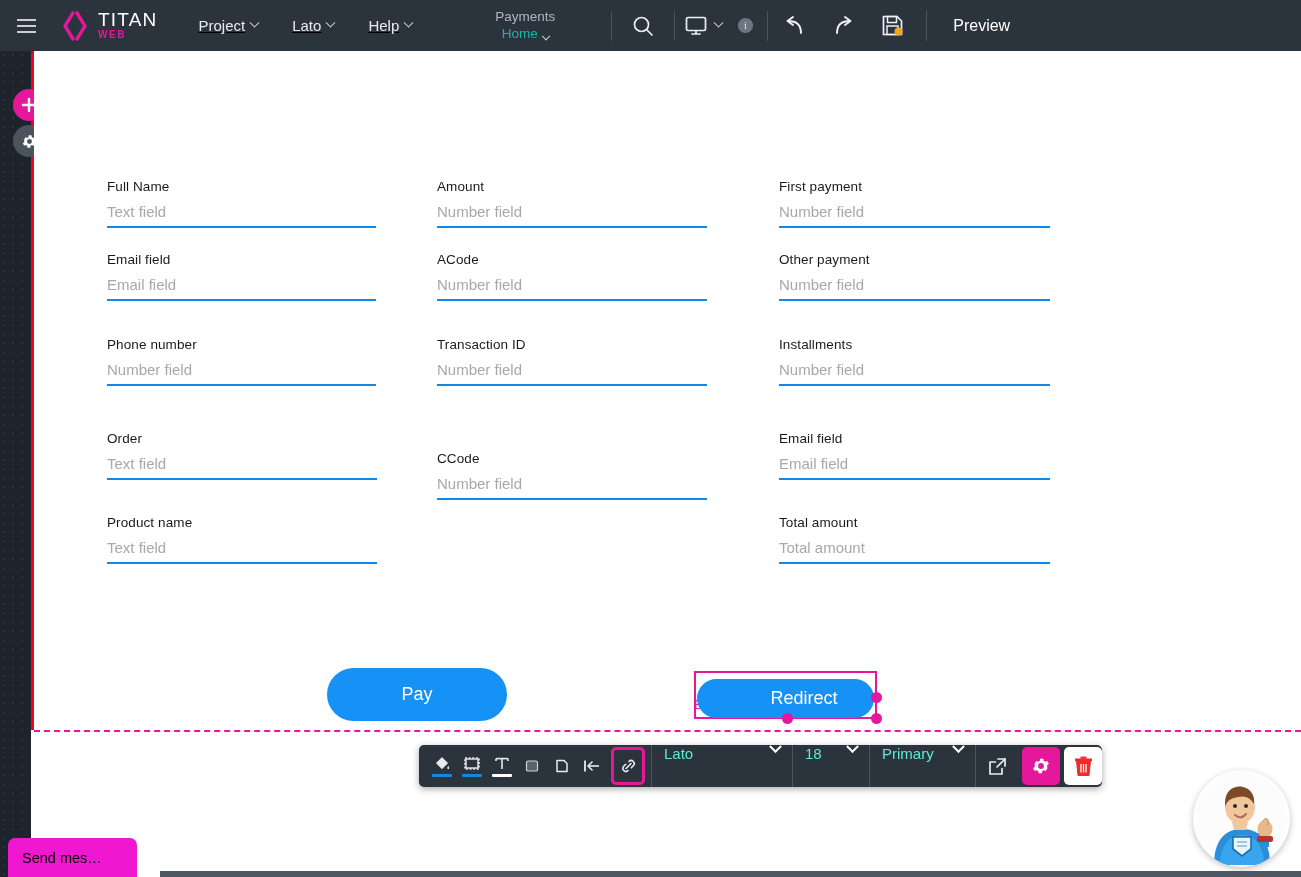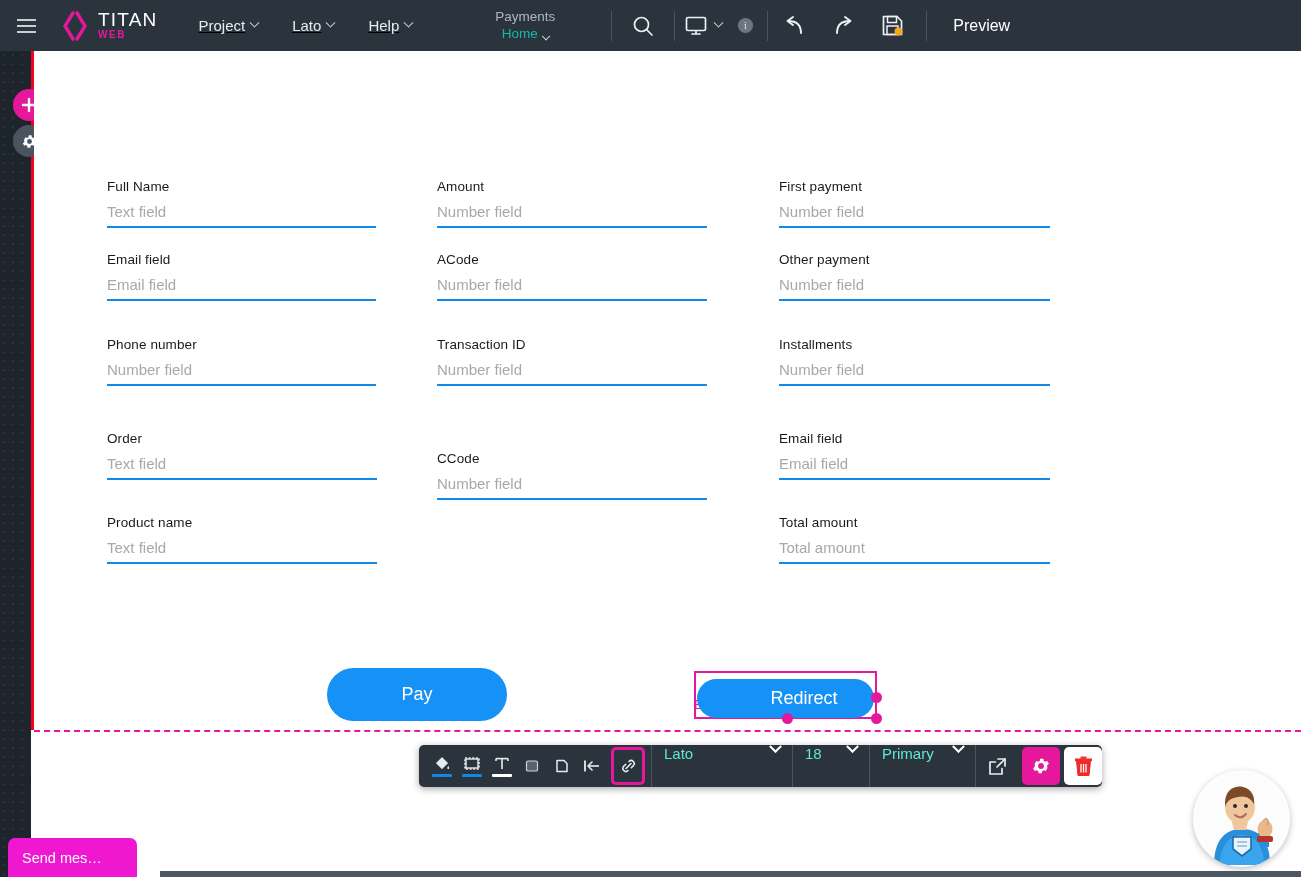--- a/index.html
+++ b/index.html
@@ -105,21 +105,21 @@
      transform: rotate(45deg) translate(-2px,-2px); }
   .link-hl { outline: 3px solid #e5179b; border-radius:2px; }
   .tl-gear { width:38px; height:38px; border-radius:5px; background:#e5179b;
     display:flex; align-items:center; justify-content:center; margin: 0 4px; cursor:pointer; }
   .tl-trash { width:38px; height:38px; border-radius:5px; background:#fff;
     display:flex; align-items:center; justify-content:center; cursor:pointer; }
 
   
   .chat {
     position:absolute; left:8px; top:838px; width:129px; height:39px;
-    background:#ef17cf; border-radius:7px 7px 0 0; color:#ffffff; font-size:14.5px;
+    background:#ef17cf; border-radius:7px 7px 0 0; color:#000000; font-size:14.5px;
     display:flex; align-items:center; padding-left:14px; cursor:pointer; overflow:hidden;
   }
   .avatar {
     position:absolute; left:1193px; top:770px; width:97px; height:97px; border-radius:50%;
     background:#fdfdfd; box-shadow:0 2px 6px rgba(0,0,0,.25);
     display:flex; align-items:center; justify-content:center; cursor:pointer; overflow:hidden;
   }
   .bottom-strip { position:absolute; left:160px; top:871px; width:1141px; height:6px; background:#4c5763; }
 </style>
 </head>

